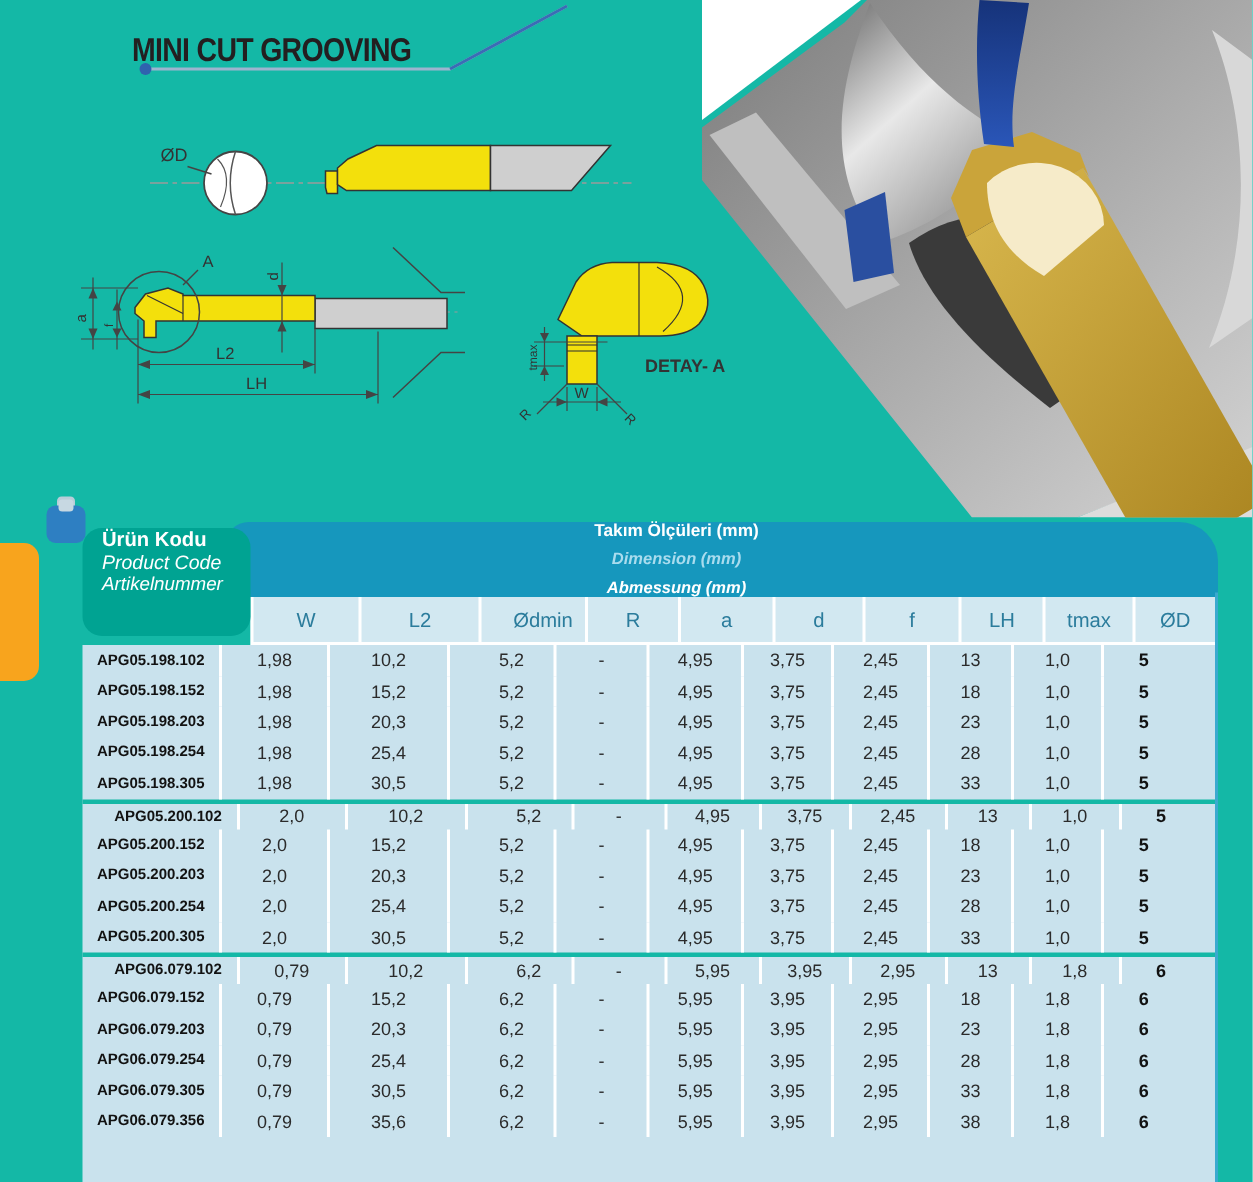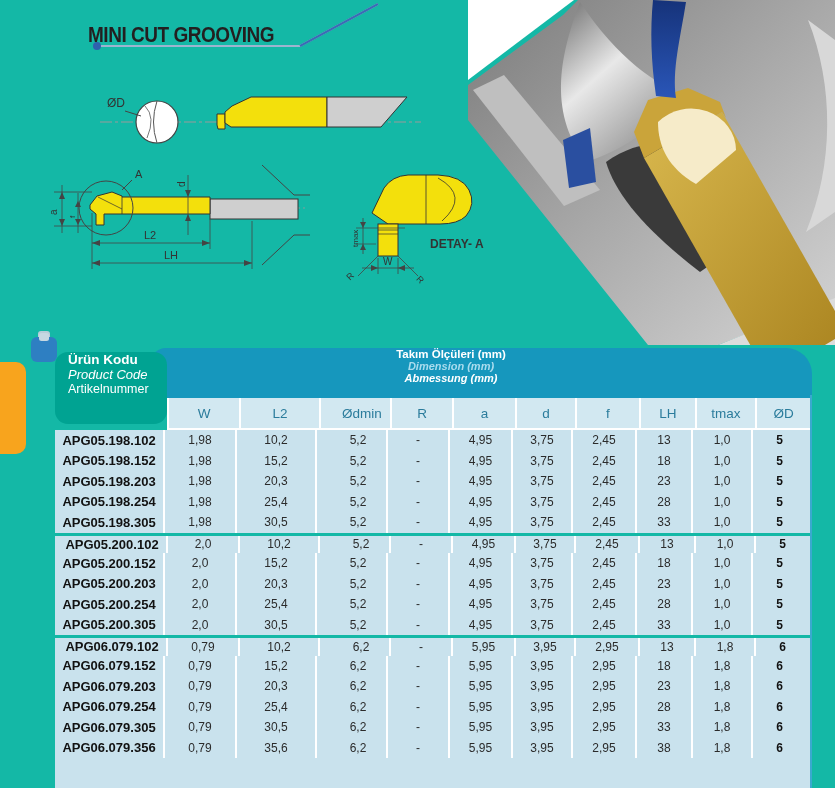--- a/index.html
+++ b/index.html
@@ -22,43 +22,43 @@
   .drawing { position:absolute; }
   .d1 { left:95px; top:85px; }
   .d2 { left:40px; top:163px; }
   .d3 { left:330px; top:168px; }
   .render3d { position:absolute; left:468px; top:0; }
 
   
   .tbl { position:absolute; left:55px; top:345px; width:757px; height:443px; }
   .tbl-blue-head { position:absolute; left:95px; top:3px; right:0; height:50px;
                    background:#1697bd; border-radius:16px 26px 0 0;
-                   display:flex; flex-direction:column; align-items:center; justify-content:flex-start;
+                   display:flex; flex-direction:column; align-items:center; justify-content:space-between;
                    transform:none; }
   .tbl-blue-head .l1 { color:#fff; font-weight:bold; font-size:11.5px; margin-left:-60px; }
   .tbl-blue-head .l2 { color:#a9dcee; font-style:italic; font-weight:bold; font-size:11px; margin-left:-60px; }
   .tbl-blue-head .l3 { color:#fff; font-style:italic; font-weight:bold; font-size:11px; margin-left:-60px; }
 
   .tbl-green { position:absolute; left:0; top:7px; width:112px; height:72px; z-index:2;
                background:#00a392; border-radius:13px; color:#fff; padding:0 0 0 13px; }
   .tbl-green .g1 { font-weight:bold; font-size:13.5px; }
   .tbl-green .g2 { font-weight:normal; font-style:italic; font-size:13px; }
-  .tbl-green .g3 { font-size:12.5px; }
+  .tbl-green .g3 { font-style:italic; font-size:12.5px; }
 
   .tbl-subhead { position:absolute; left:112px; top:53px; right:0; height:32px;
                  background:#d2e8f1; display:flex; border-bottom:2px solid #fff; }
   .hcell { display:flex; align-items:center; justify-content:center;
            color:#2b7c9c; font-size:13.5px; border-left:2px solid #fff; }
 
   .tbl-body { position:absolute; left:0; top:85px; right:0; bottom:0; background:#c9e2ed; }
   .trow { display:flex; height:20.5px; }
   .trow.group-start { border-top:3px solid #14b8a6;justify-content:center; }
   .cell { display:flex; align-items:center; justify-content:center;
           font-size:12px; color:#2b2b2b; border-left:2px solid #fff; }
-  .cell.code { width:108px; font-weight:bold; color:#121212; font-size:13px; border-left:none; }
+  .cell.code { width:91px; font-weight:bold; color:#121212; font-size:10px; border-left:none; }
   .cell.bold { font-weight:bold; color:#121212; }
   .w0 { width:72px; } .w1 { width:80px; } .w2 { width:71px;padding-left:13px; } .w3 { width:62px; }
   .w4 { width:63px; } .w5 { width:60px; } .w6 { width:64px; } .w7 { width:56px; }
   .w8 { width:60px; } .w9 { width:55px; }
 
   .rborder { position:absolute; right:0; top:50px; bottom:0; width:2px; background:#3aa9cf; }
 
   svg text { font-family:"Liberation Sans", sans-serif; fill:#333; }
 </style>
 </head>

